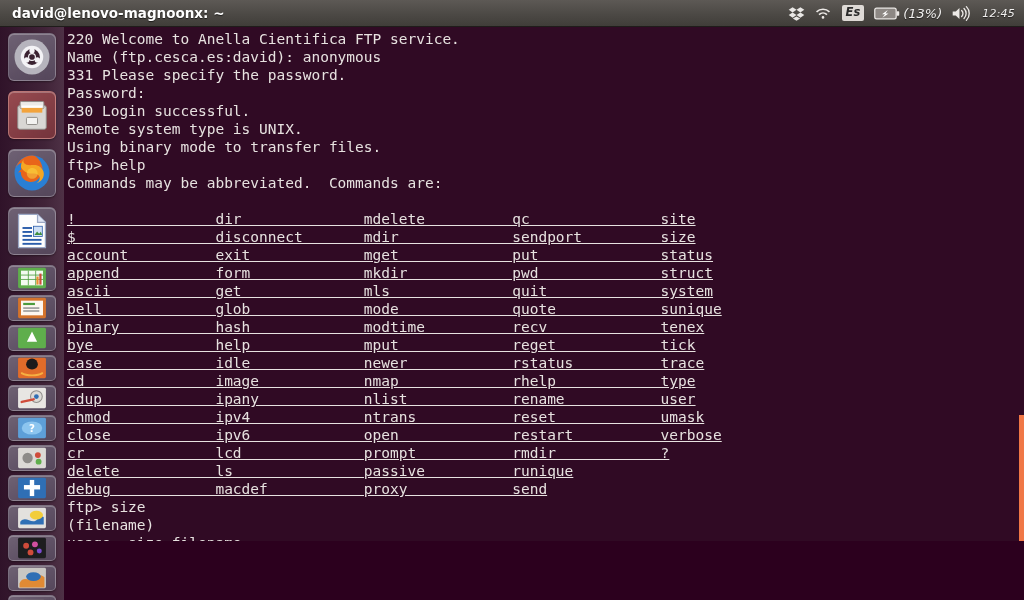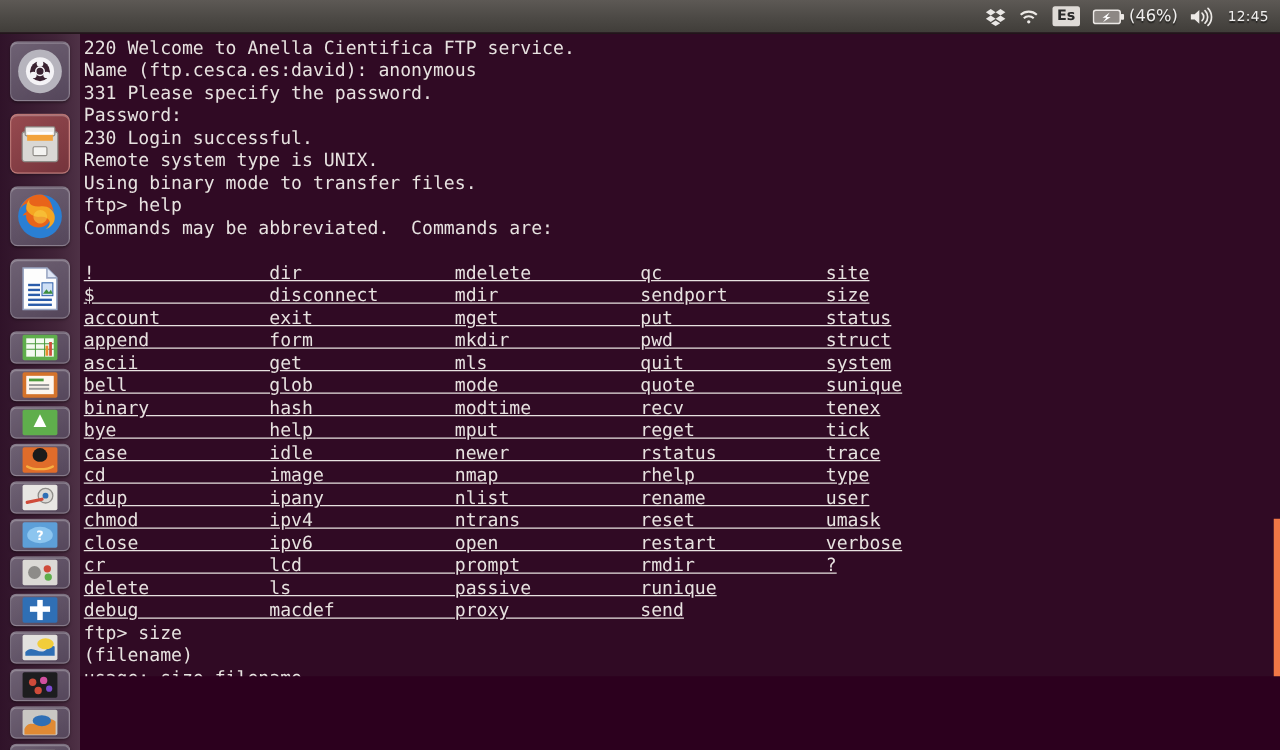--- a/index.html
+++ b/index.html
@@ -35,20 +35,21 @@
     color: #ffffff;
     text-shadow: 0 1px 1px rgba(0,0,0,.6);
     white-space: nowrap;
   }
   #tray {
     margin-left: auto;
     display: flex; 
     gap: 9px;
     padding-right: 9px;
     height: 27px;
+    font-style: italic;
   }
   .tray-item {
     display: flex; align-items: center;
     height: 27px;
     color: #f0efee;
     font-size: 13px;
     white-space: nowrap;
     text-shadow: 0 1px 1px rgba(0,0,0,.55);
   }
   .kbd-indicator {
@@ -142,20 +143,21 @@
     z-index: 15;
     user-select: none;
   }
 </style>
 </head>
 <body>
 
 <div id="screen">
 
   <div id="top-panel">
+    <div id="window-title">david@lenovo-magnoonx: ~</div>
 
     <div id="tray">
 
       <div class="tray-item">
         <svg class="ico" width="17" height="17" viewBox="0 0 24 24" aria-hidden="true">
           <path d="M6.5 3 1 6.8l5.5 3.7 5.5-3.7L6.5 3z" fill="#e9e7e5"></path>
           <path d="M17.5 3 12 6.8l5.5 3.7L23 6.8 17.5 3z" fill="#e9e7e5"></path>
           <path d="M1 14.2l5.5 3.7L12 14.2 6.5 10.5 1 14.2z" fill="#e9e7e5"></path>
           <path d="M17.5 10.5 12 14.2l5.5 3.7 5.5-3.7-5.5-3.7z" fill="#e9e7e5"></path>
           <path d="M6.8 19.1 12 22.2l5.2-3.1L12 16.1l-5.2 3z" fill="#e9e7e5"></path>
@@ -173,21 +175,21 @@
       <div class="tray-item">
         <span class="kbd-indicator">Es</span>
       </div>
 
       <div class="tray-item">
         <svg class="ico" width="26" height="15" viewBox="0 0 34 18" aria-hidden="true">
           <rect x="1" y="2" width="28" height="14" rx="2.5" fill="#8d8884" stroke="#ece9e6" stroke-width="1.6"></rect>
           <rect x="29.5" y="6" width="3.5" height="6" rx="1" fill="#ece9e6"></rect>
           <path d="M18 4.5 10.5 10h4L11 14.5 19 9h-4l3-4.5z" fill="#ffffff"></path>
         </svg>
-        <span class="battery-pct">(46%)</span>
+        <span class="battery-pct">(13%)</span>
       </div>
 
       <div class="tray-item">
         <svg class="ico" width="22" height="17" viewBox="0 0 26 20" aria-hidden="true">
           <path d="M2 7.5h3.6L10 3.4v13.2L5.6 12.5H2v-5z" fill="#ece9e6"></path>
           <path d="M12.6 6.4a5 5 0 010 7.2" stroke="#ece9e6" stroke-width="1.6" fill="none" stroke-linecap="round"></path>
           <path d="M15.4 4.1a8.3 8.3 0 010 11.8" stroke="#ece9e6" stroke-width="1.6" fill="none" stroke-linecap="round"></path>
           <path d="M18.2 1.9a11.5 11.5 0 010 16.2" stroke="#ece9e6" stroke-width="1.6" fill="none" stroke-linecap="round"></path>
         </svg>
       </div>

